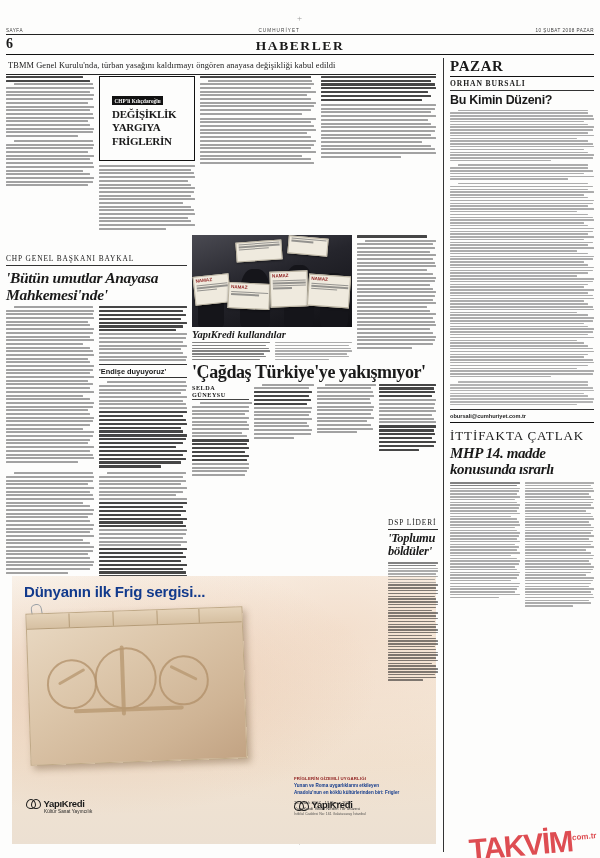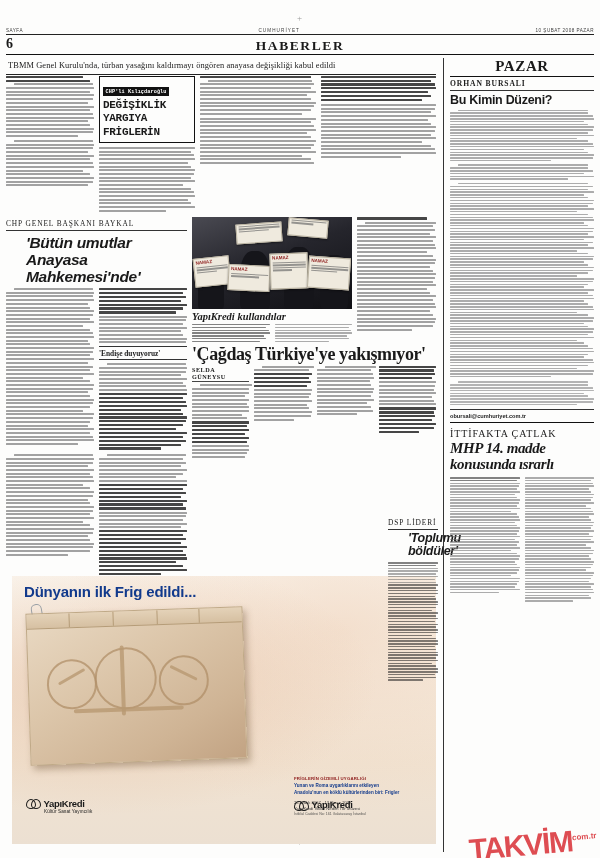--- a/index.html
+++ b/index.html
@@ -60,41 +60,41 @@
   }
 
   
   .cols{display:flex;gap:5px;}
   .col{flex:1;min-width:0;}
 
   .lead-col{width:88px;flex:none;}
   .midbox{width:96px;flex:none;}
 
   .deg-box{
-    border:1.1px solid #111;padding:3px;box-sizing:border-box;
-    font-family:Liberation Mono, monospace;
+    border:1.1px solid #111;padding:12px;box-sizing:border-box;
+    font-family:Liberation Serif, serif;
   }
   .deg-tag{background:#111;color:#fff;font-size:5.2px;font-weight:700;
     display:inline-block;padding:1.2px 2.5px;letter-spacing:.1px;margin-bottom:3px;}
   .deg-line{font-size:11px;font-weight:700;line-height:1.22;letter-spacing:-.3px;}
 
   .sec-label{
     font-family:"Liberation Serif",serif;font-size:7.4px;letter-spacing:.9px;
-    border-bottom:.7px solid #333;padding-bottom:1.5px;margin:2px 0 3px;
+    border-bottom:.7px solid #333;padding-bottom:1.5px;margin:19px 0 3px;
   }
   .sec-head-it{
-    font-family:Liberation Sans, sans-serif;font-style:italic;font-weight:700;
-    font-size:15.5px;line-height:1.1;letter-spacing:-.3px;margin-bottom:3px;margin-left:20px;
+    font-family:Liberation Serif, serif;font-style:italic;font-weight:700;
+    font-size:15.5px;line-height:1.1;letter-spacing:-.3px;margin-bottom:3px;
   }
   .subhead-q{
     font-family:"Liberation Sans",sans-serif;font-weight:700;
     font-size:15px;line-height:1.1;text-align:center;margin:4px 0 3px;
   }
   .mini-head{
-    font-family:Liberation Serif, serif;font-weight:700;font-size:7.4px;
+    font-family:Liberation Sans, sans-serif;font-weight:700;font-size:7.4px;
     border-top:.6px solid #333;border-bottom:.6px solid #333;
     padding:1.5px 0;margin:3px 0;
   }
 
   
   .photo{
     width:100%;height:92px;position:relative;overflow:hidden;background:#2b2b33;
   }
   .photo .sky{position:absolute;inset:0;
     background:linear-gradient(160deg,#4a4a52 0%,#25252c 45%,#101014 100%);}
@@ -168,29 +168,29 @@
   .yk-mark span:last-child{left:5px}
   .yk-name{font-family:"Liberation Sans",sans-serif;font-weight:700;
     font-size:9.5px;color:#1a1a1a;letter-spacing:-.3px;}
   .yk-sub{font-family:"Liberation Sans",sans-serif;font-size:4.6px;color:#1a1a1a;
     letter-spacing:.1px;margin-top:.5px;}
   .yk-logo-1{position:absolute;left:14px;bottom:30px;}
   .yk-logo-2{position:absolute;left:282px;bottom:34px;}
 
   
   .pazar{font-family:"Liberation Serif",serif;font-weight:700;font-size:15px;
-    letter-spacing:.6px;border-bottom:1.2px solid #111;padding-bottom:1px;text-align:center;}
+    letter-spacing:.6px;border-bottom:1.2px solid #111;padding-bottom:1px;}
   .author{font-family:"Liberation Serif",serif;font-weight:700;font-size:7.6px;
     letter-spacing:.9px;border-bottom:.7px solid #333;padding:2px 0 1.5px;}
   .col-head{font-family:"Liberation Sans",sans-serif;font-weight:700;
     font-size:12.5px;line-height:1.05;margin:3px 0 3px;letter-spacing:-.3px;}
   .email{font-family:"Liberation Sans",sans-serif;font-size:5.6px;font-weight:700;
     border-top:.7px solid #333;border-bottom:1.2px solid #111;
     padding:3px 0;margin:4px 0 5px;}
-  .ik-label{font-family:"Liberation Serif",serif;font-size:10px;letter-spacing:.9px;
+  .ik-label{font-family:"Liberation Serif",serif;font-size:13px;letter-spacing:.9px;
     padding-bottom:2px;}
   .ik-head{font-family:"Liberation Serif",serif;font-weight:700;font-style:italic;
     font-size:15px;line-height:1.06;letter-spacing:-.4px;margin-bottom:4px;}
 
   .fill.tiny i{height:1.5px;margin-bottom:1.3px;opacity:.55}
 
   
   .wm{
     position:absolute;right:2px;bottom:2px;
     font-family:"Liberation Sans",sans-serif;font-weight:700;
@@ -749,21 +749,21 @@
               <i class="s2"></i>
                 <i class="s6"></i>
             </div>
           </div>
         </div>
       </div>
     </div>
 
     <div class="ad">
       <div class="ad-wash"></div>
-      <div class="ad-title">Dünyanın ilk Frig edildi...</div>
+      <div class="ad-title">Dünyanın ilk Frig sergisi...</div>
 
       <div class="clip"></div>
 
       <div class="relief">
         <div class="band">
           <s style="left:42px"></s>
             <s style="left:86px"></s>
             <s style="left:130px"></s>
             <s style="left:172px"></s>
         </div>

